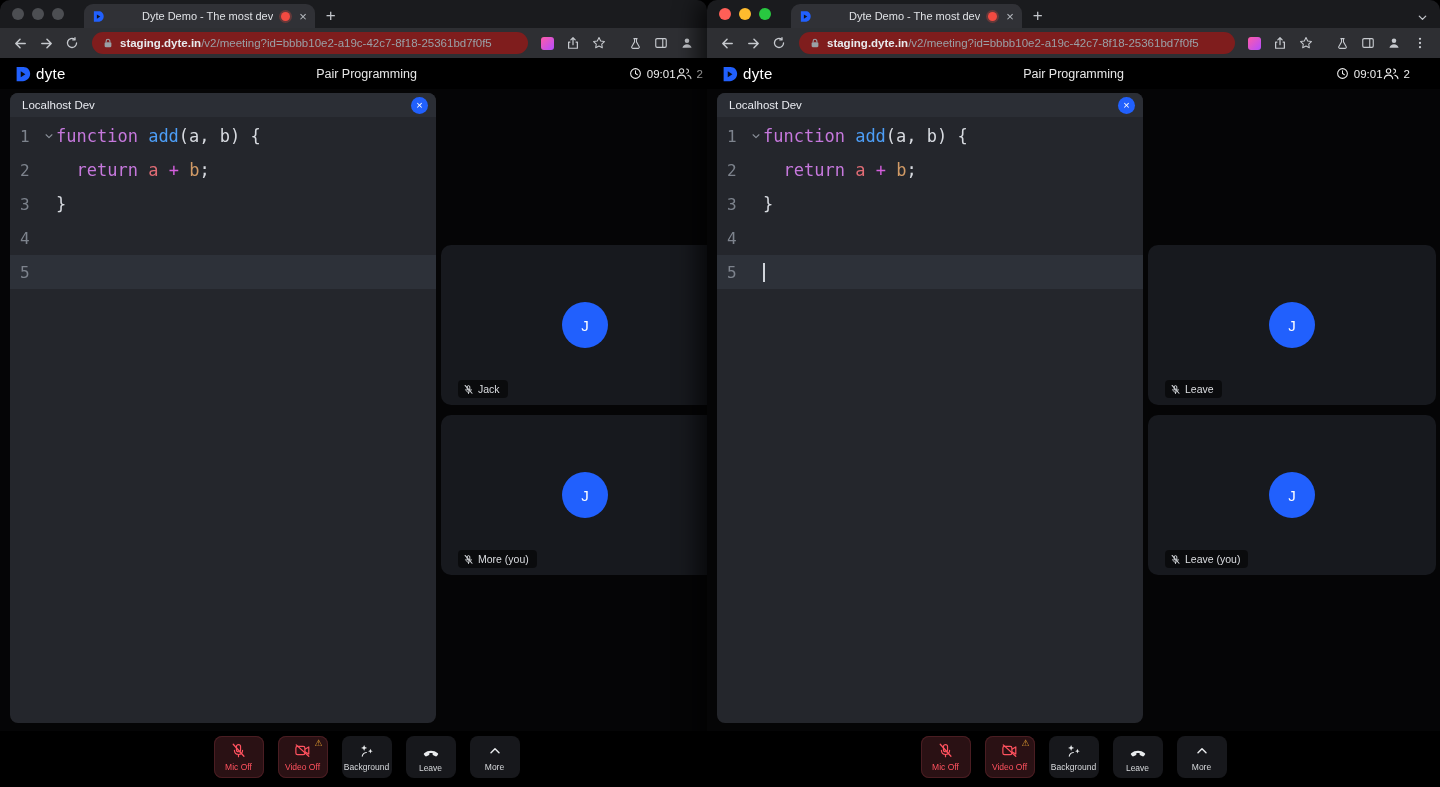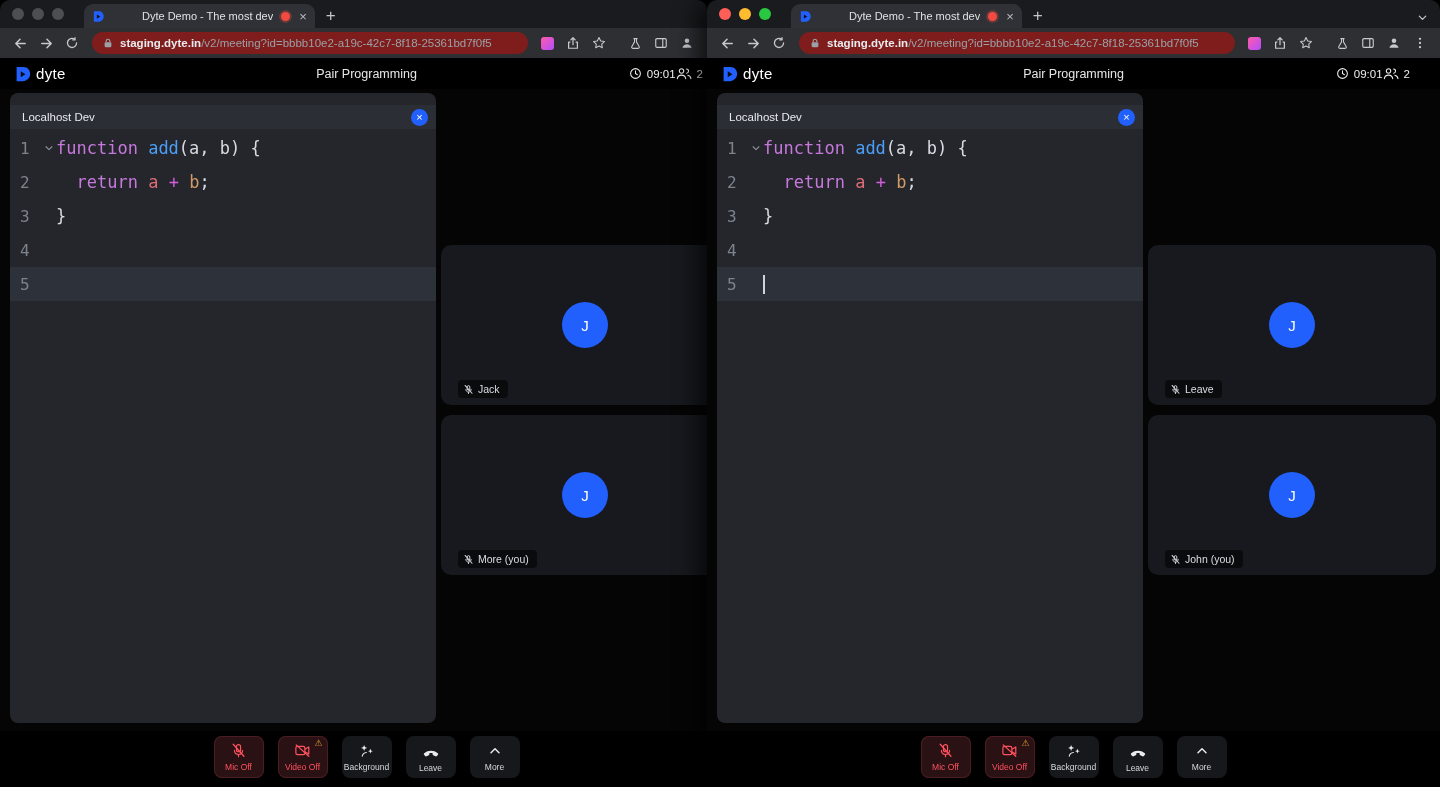--- a/index.html
+++ b/index.html
@@ -52,21 +52,21 @@
   .brand-text{color:#fff;font-weight:normal;font-size:15px;letter-spacing:.3px;}
   .meeting-title{position:absolute;left:50%;transform:translateX(-50%);color:#e6e6e6;font-size:12.5px;}
   .header-right{margin-left:auto;display:flex;align-items:center;gap:0;color:#fff;}
   .hr-item{display:flex;align-items:center;gap:5px;font-size:11.5px;color:#eee;}
 
   
   .stage{position:relative;flex:1;background:#050506;}
   .editor{position:absolute;left:10px;top:4px;bottom:8px;width:426px;background:#24262c;
           border-radius:8px;display:flex;flex-direction:column;overflow:hidden;}
   .editor-header{height:24px;background:#2b2e35;display:flex;align-items:center;
-                 padding:0 8px 0 12px;flex:none;margin-top:12px;}
+                 padding:0 8px 0 12px;flex:none;}
   .editor-title{color:#e8eaf0;font-size:11.5px;}
   .editor-close{margin-left:auto;width:17px;height:17px;border-radius:50%;background:var(--accent,#2160FD);
                 color:#fff;font-size:11px;line-height:1;display:flex;align-items:center;justify-content:center;}
   .code{flex:1;padding-top:2px;font-family:"DejaVu Sans Mono",monospace;font-size:17px;}
   .code-row{display:flex;align-items:center;height:34px;}
   .code-row.highlight{background:#2d3139;}
   .gutter{flex:none;width:22px;padding-left:10px;color:#7d838d;font-size:16px;}
   .fold{flex:none;width:14px;display:flex;align-items:center;justify-content:center;color:#8a909a;}
   .code-text{white-space:pre;}
   .cursor{display:inline-block;width:2px;height:19px;background:#d0d4da;vertical-align:text-bottom;}
@@ -524,21 +524,21 @@
               <div class="avatar">J</div>
               <div class="name-pill">
                 <span class="pill-mic">
                   <svg viewBox="0 0 20 20" width="11" height="11">
                     <rect x="7.6" y="3" width="4.8" height="8.5" rx="2.4" fill="none" stroke="currentColor" stroke-width="1.8"></rect>
                     <path d="M5.2 9.8c0 3 2.1 4.9 4.8 4.9s4.8-1.9 4.8-4.9" fill="none" stroke="currentColor" stroke-width="1.8" stroke-linecap="round"></path>
                     <path d="M10 14.7v2.6" stroke="currentColor" stroke-width="1.8" stroke-linecap="round"></path>
                     <path d="M3.8 2.6l12.6 14.2" stroke="currentColor" stroke-width="1.9" stroke-linecap="round"></path>
                   </svg>
                 </span>
-                <span class="pill-name">John (you)</span>
+                <span class="pill-name">Leave (you)</span>
               </div>
             </div>
           </div>
       </div>
 
       <div class="controlbar">
           <div class="ctrl-btn danger">
             <span class="ctrl-icon">
               <svg viewBox="0 0 20 20" width="17" height="17">
                 <rect x="7.6" y="3" width="4.8" height="8.5" rx="2.4" fill="none" stroke="currentColor" stroke-width="1.4"></rect>

